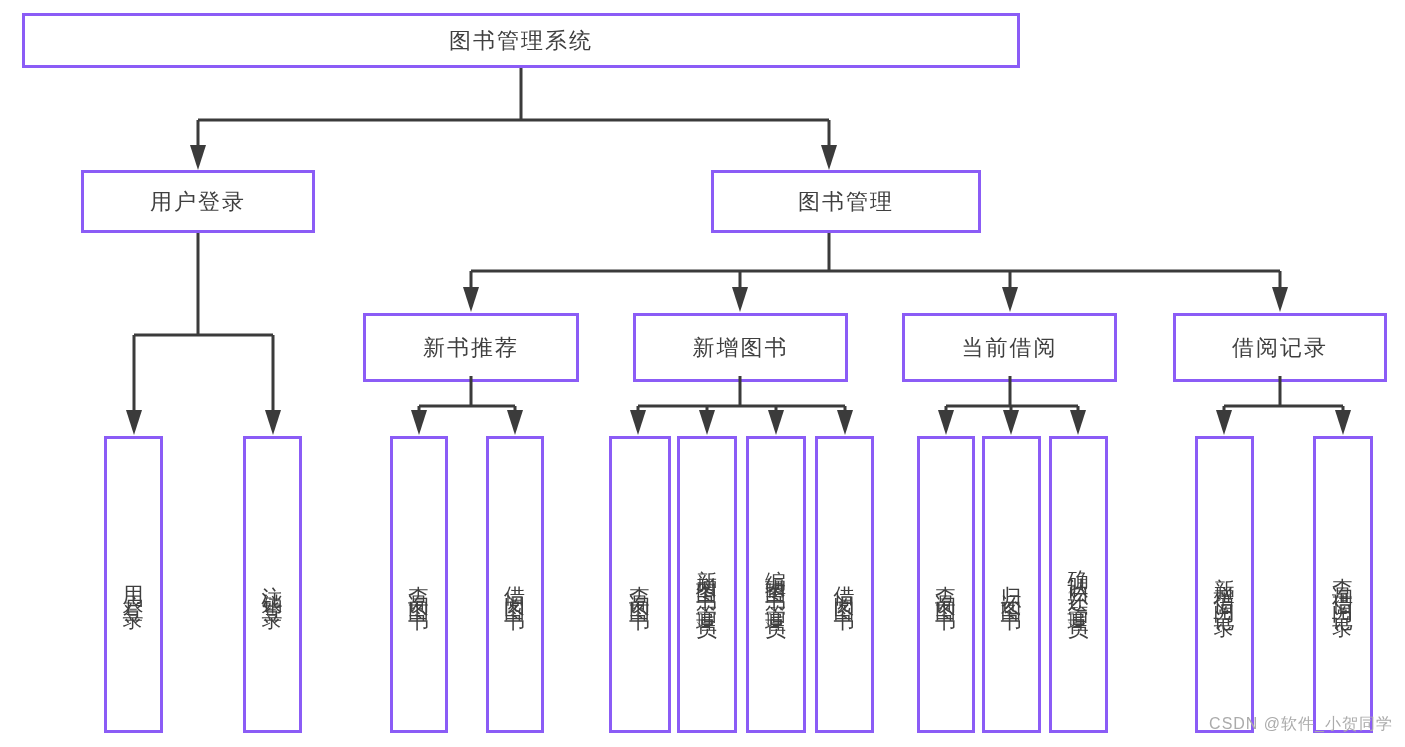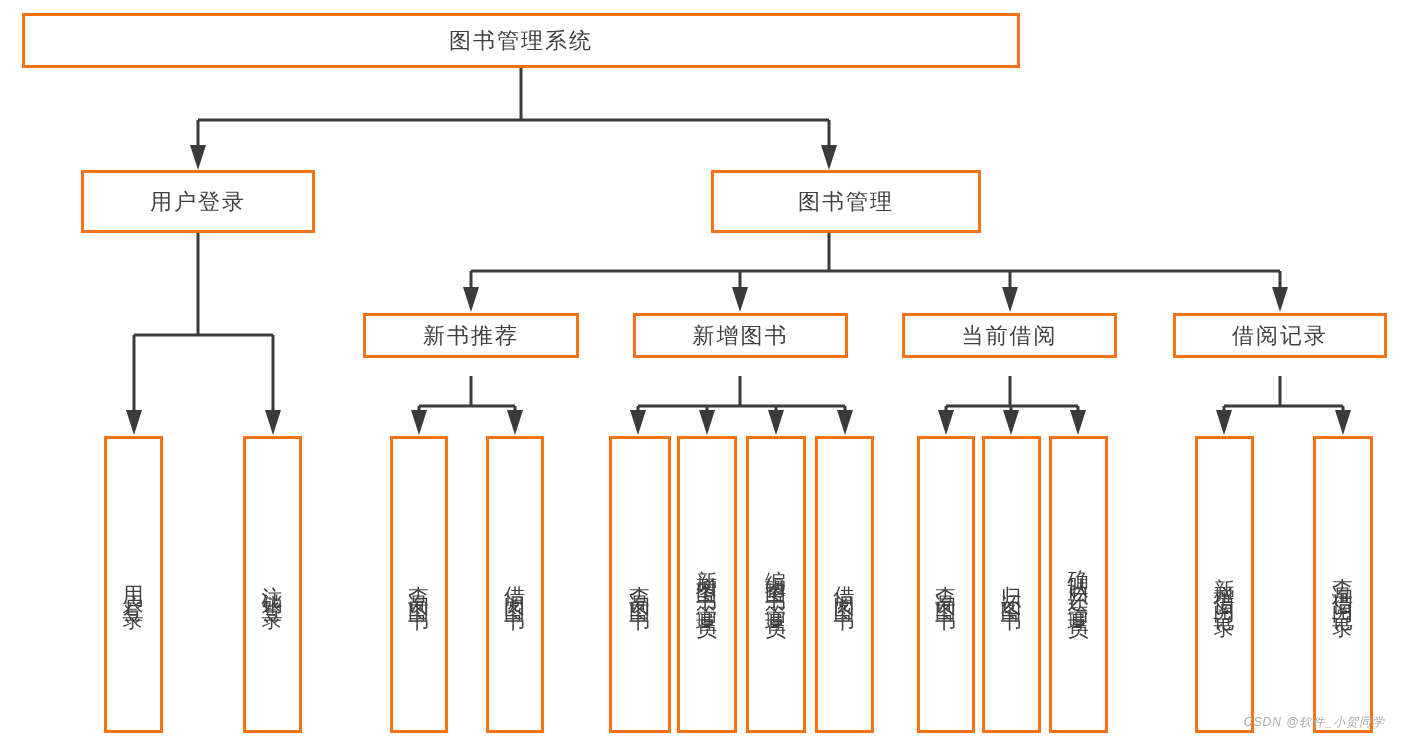--- a/index.html
+++ b/index.html
@@ -27,62 +27,61 @@
     stroke-width: 3;
     fill: none;
   }
   #connectors polygon {
     fill: #3b3b3b;
     stroke: none;
   }
   .box {
     position: absolute;
     box-sizing: border-box;
-    border: 3px solid #f97316;
+    border: 3px solid #8b5cf6;
     background: #ffffff;
     display: flex;
     align-items: center;
     justify-content: center;
     color: #3f3f3f;
     z-index: 1;
   }
   .box.h {
     font-size: 22px;
     letter-spacing: 2px;
   }
   .root {
     left: 22px; top: 13px; width: 998px; height: 55px;
     font-size: 23px;
   }
   .l2 { top: 170px; height: 63px; }
-  .l3 { top: 313px; height: 45px; }
+  .l3 { top: 313px; height: 69px; }
   .leaf {
     top: 436px; height: 297px;
   }
   .leaf span {
     writing-mode: vertical-rl;
     text-orientation: mixed;
     font-size: 21px;
     letter-spacing: 8px;
     line-height: 1;
     white-space: nowrap;
   }
   .leaf.long span {
     letter-spacing: 7px;
   }
   #watermark {
     position: absolute;
     top: 714px;
-    right: 20px;
-    font-size: 12px;
+    right: 12px;
+    font-size: 16px;
     color: #ababab;
     letter-spacing: 1px;
     z-index: 3;
     white-space: nowrap;
-    font-style: italic;
   }
 </style>
 </head>
 <body>
 
 <div id="canvas">
 
   <svg id="connectors" width="1405" height="747" viewBox="0 0 1405 747">
     <g>
       <path d="M521 68 V120 M198 120 H829 M198 120 V150 M829 120 V150"></path>

